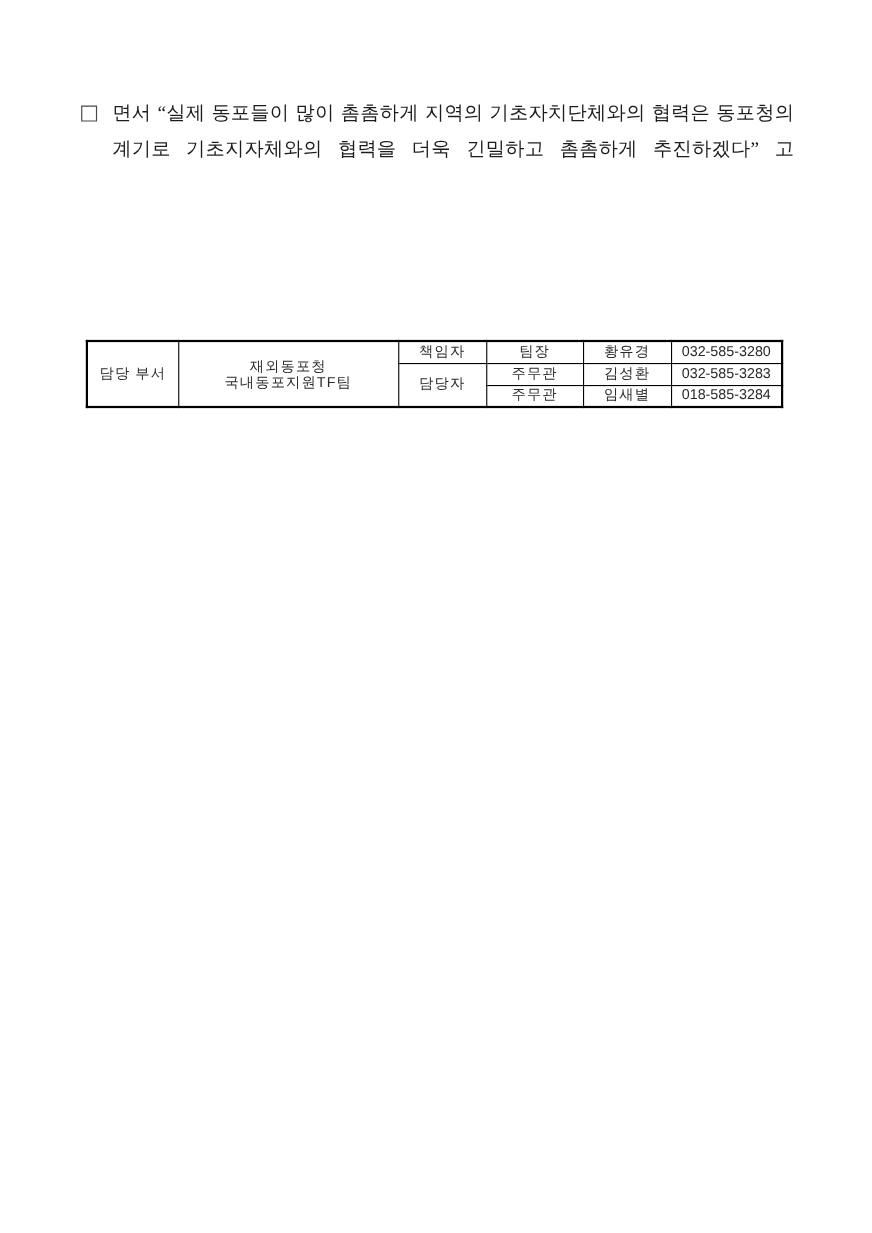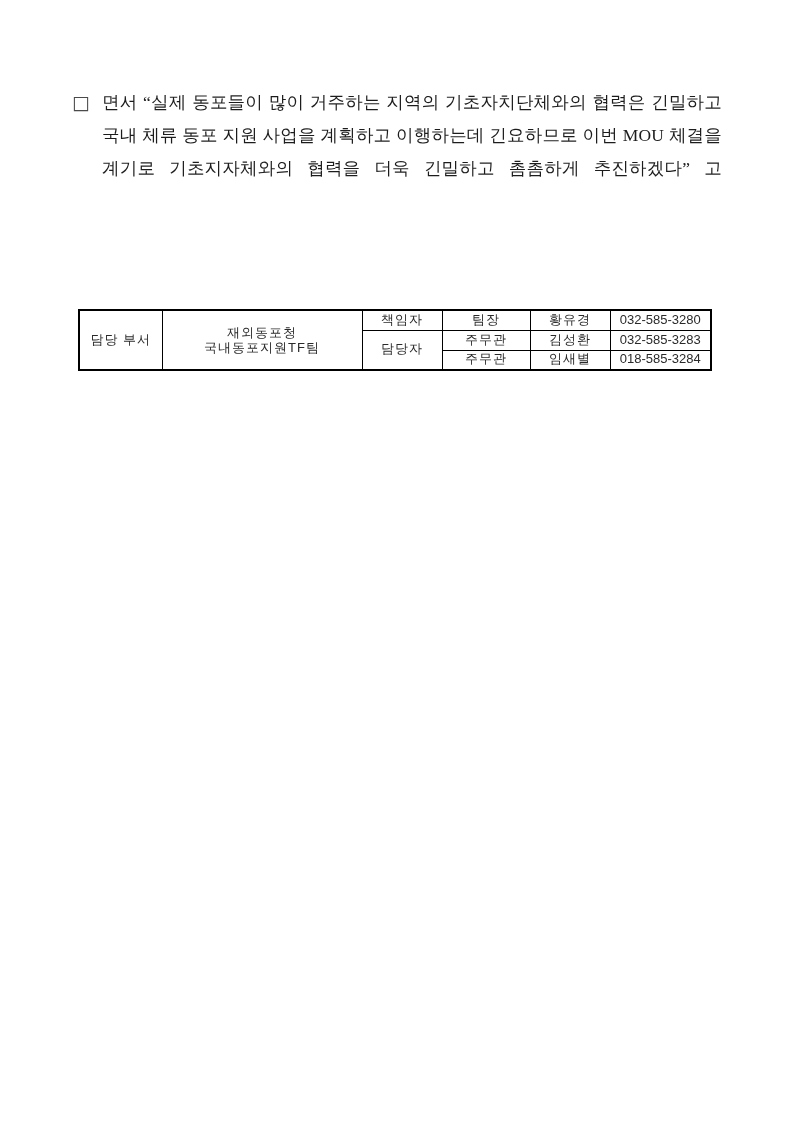--- a/index.html
+++ b/index.html
@@ -76,22 +76,21 @@
   td.c2 .team-line { line-height: 15px; letter-spacing: 1px; }
 </style>
 </head>
 <body>
 
 <div class="page">
 
   <div class="para">
     <span class="bullet">□</span>
     <div class="lines">
-      <div class="line">면서 “실제 동포들이 많이 거주하는 지역의 기초자치단체와의 협력은 긴밀하고</div>
-      <div class="line">국내 체류 동포 지원 사업을 계획하고 이행하는데 긴요하므로 이번 MOU 체결을</div>
+      <div class="line">면서 “실제 동포들이 많이 촘촘하게 지역의 기초자치단체와의 협력은 동포청의</div>
       <div class="line">계기로 기초지자체와의 협력을 더욱 긴밀하고 촘촘하게 추진하겠다” 고</div>
     </div>
   </div>
 
   <table class="contact">
     <tbody>
         <tr>
       <td class="c1" rowspan="3">담당 부서</td>
       <td class="c2" rowspan="3">
         <div class="team-line">재외동포청</div>

